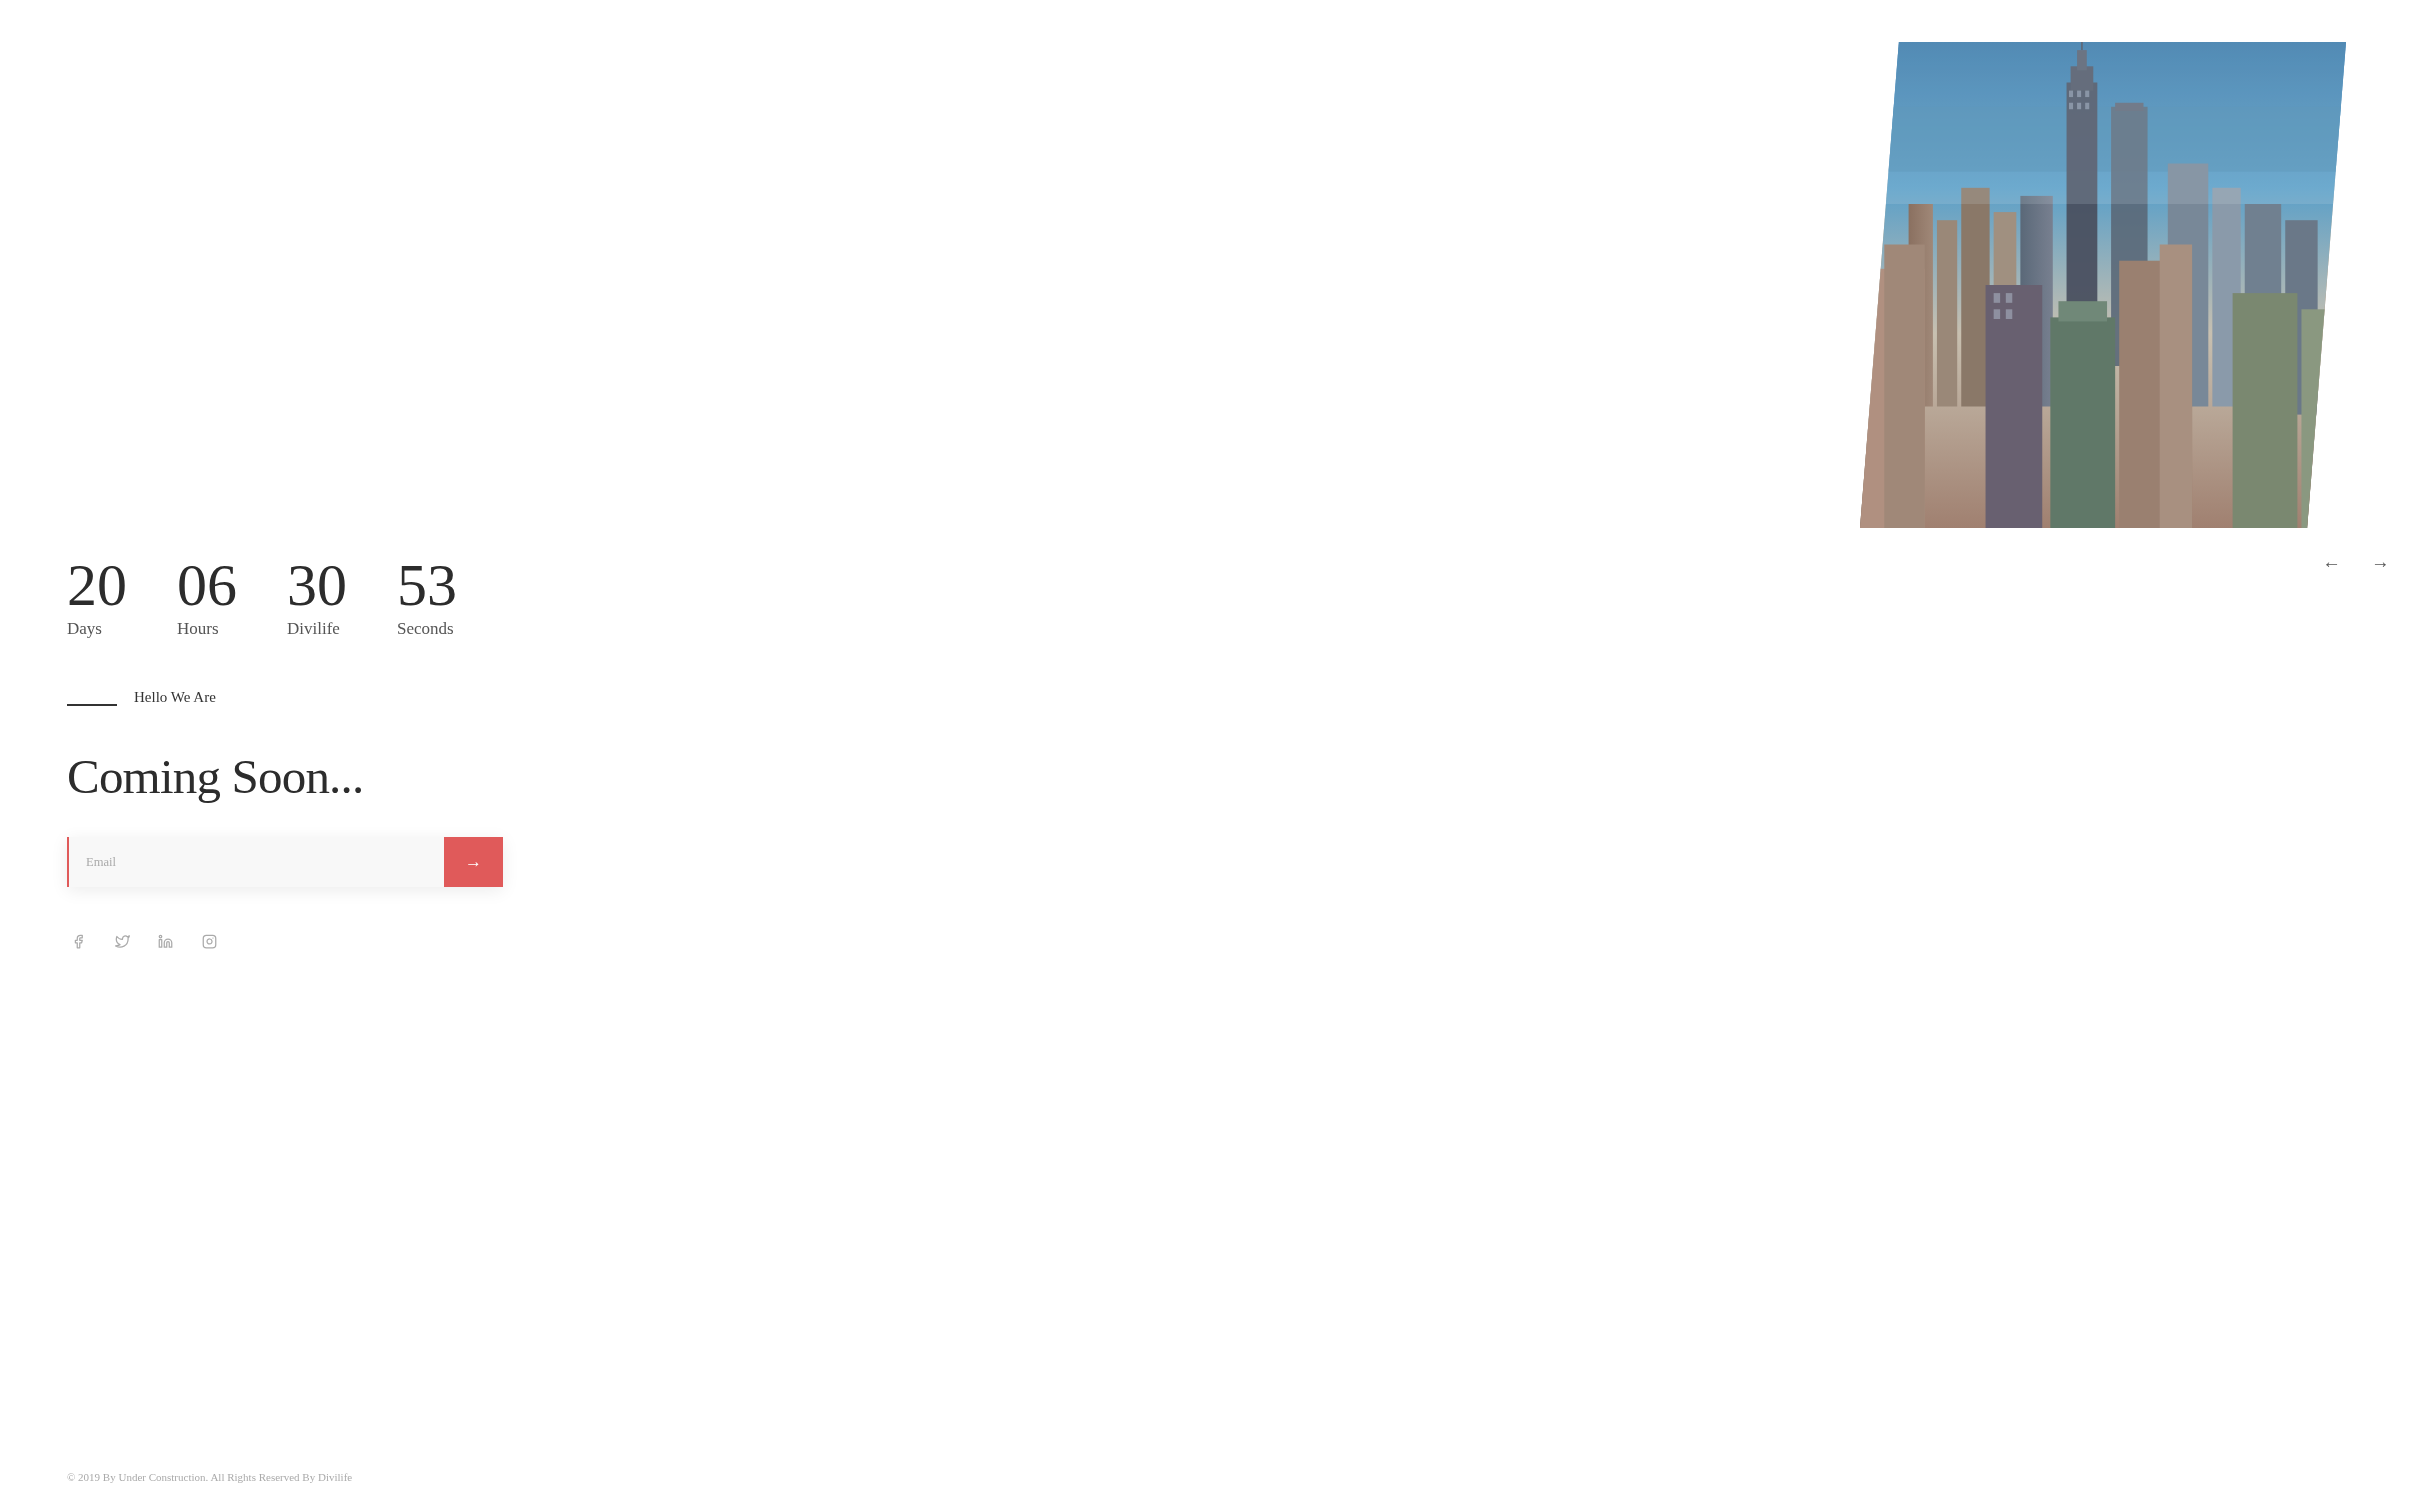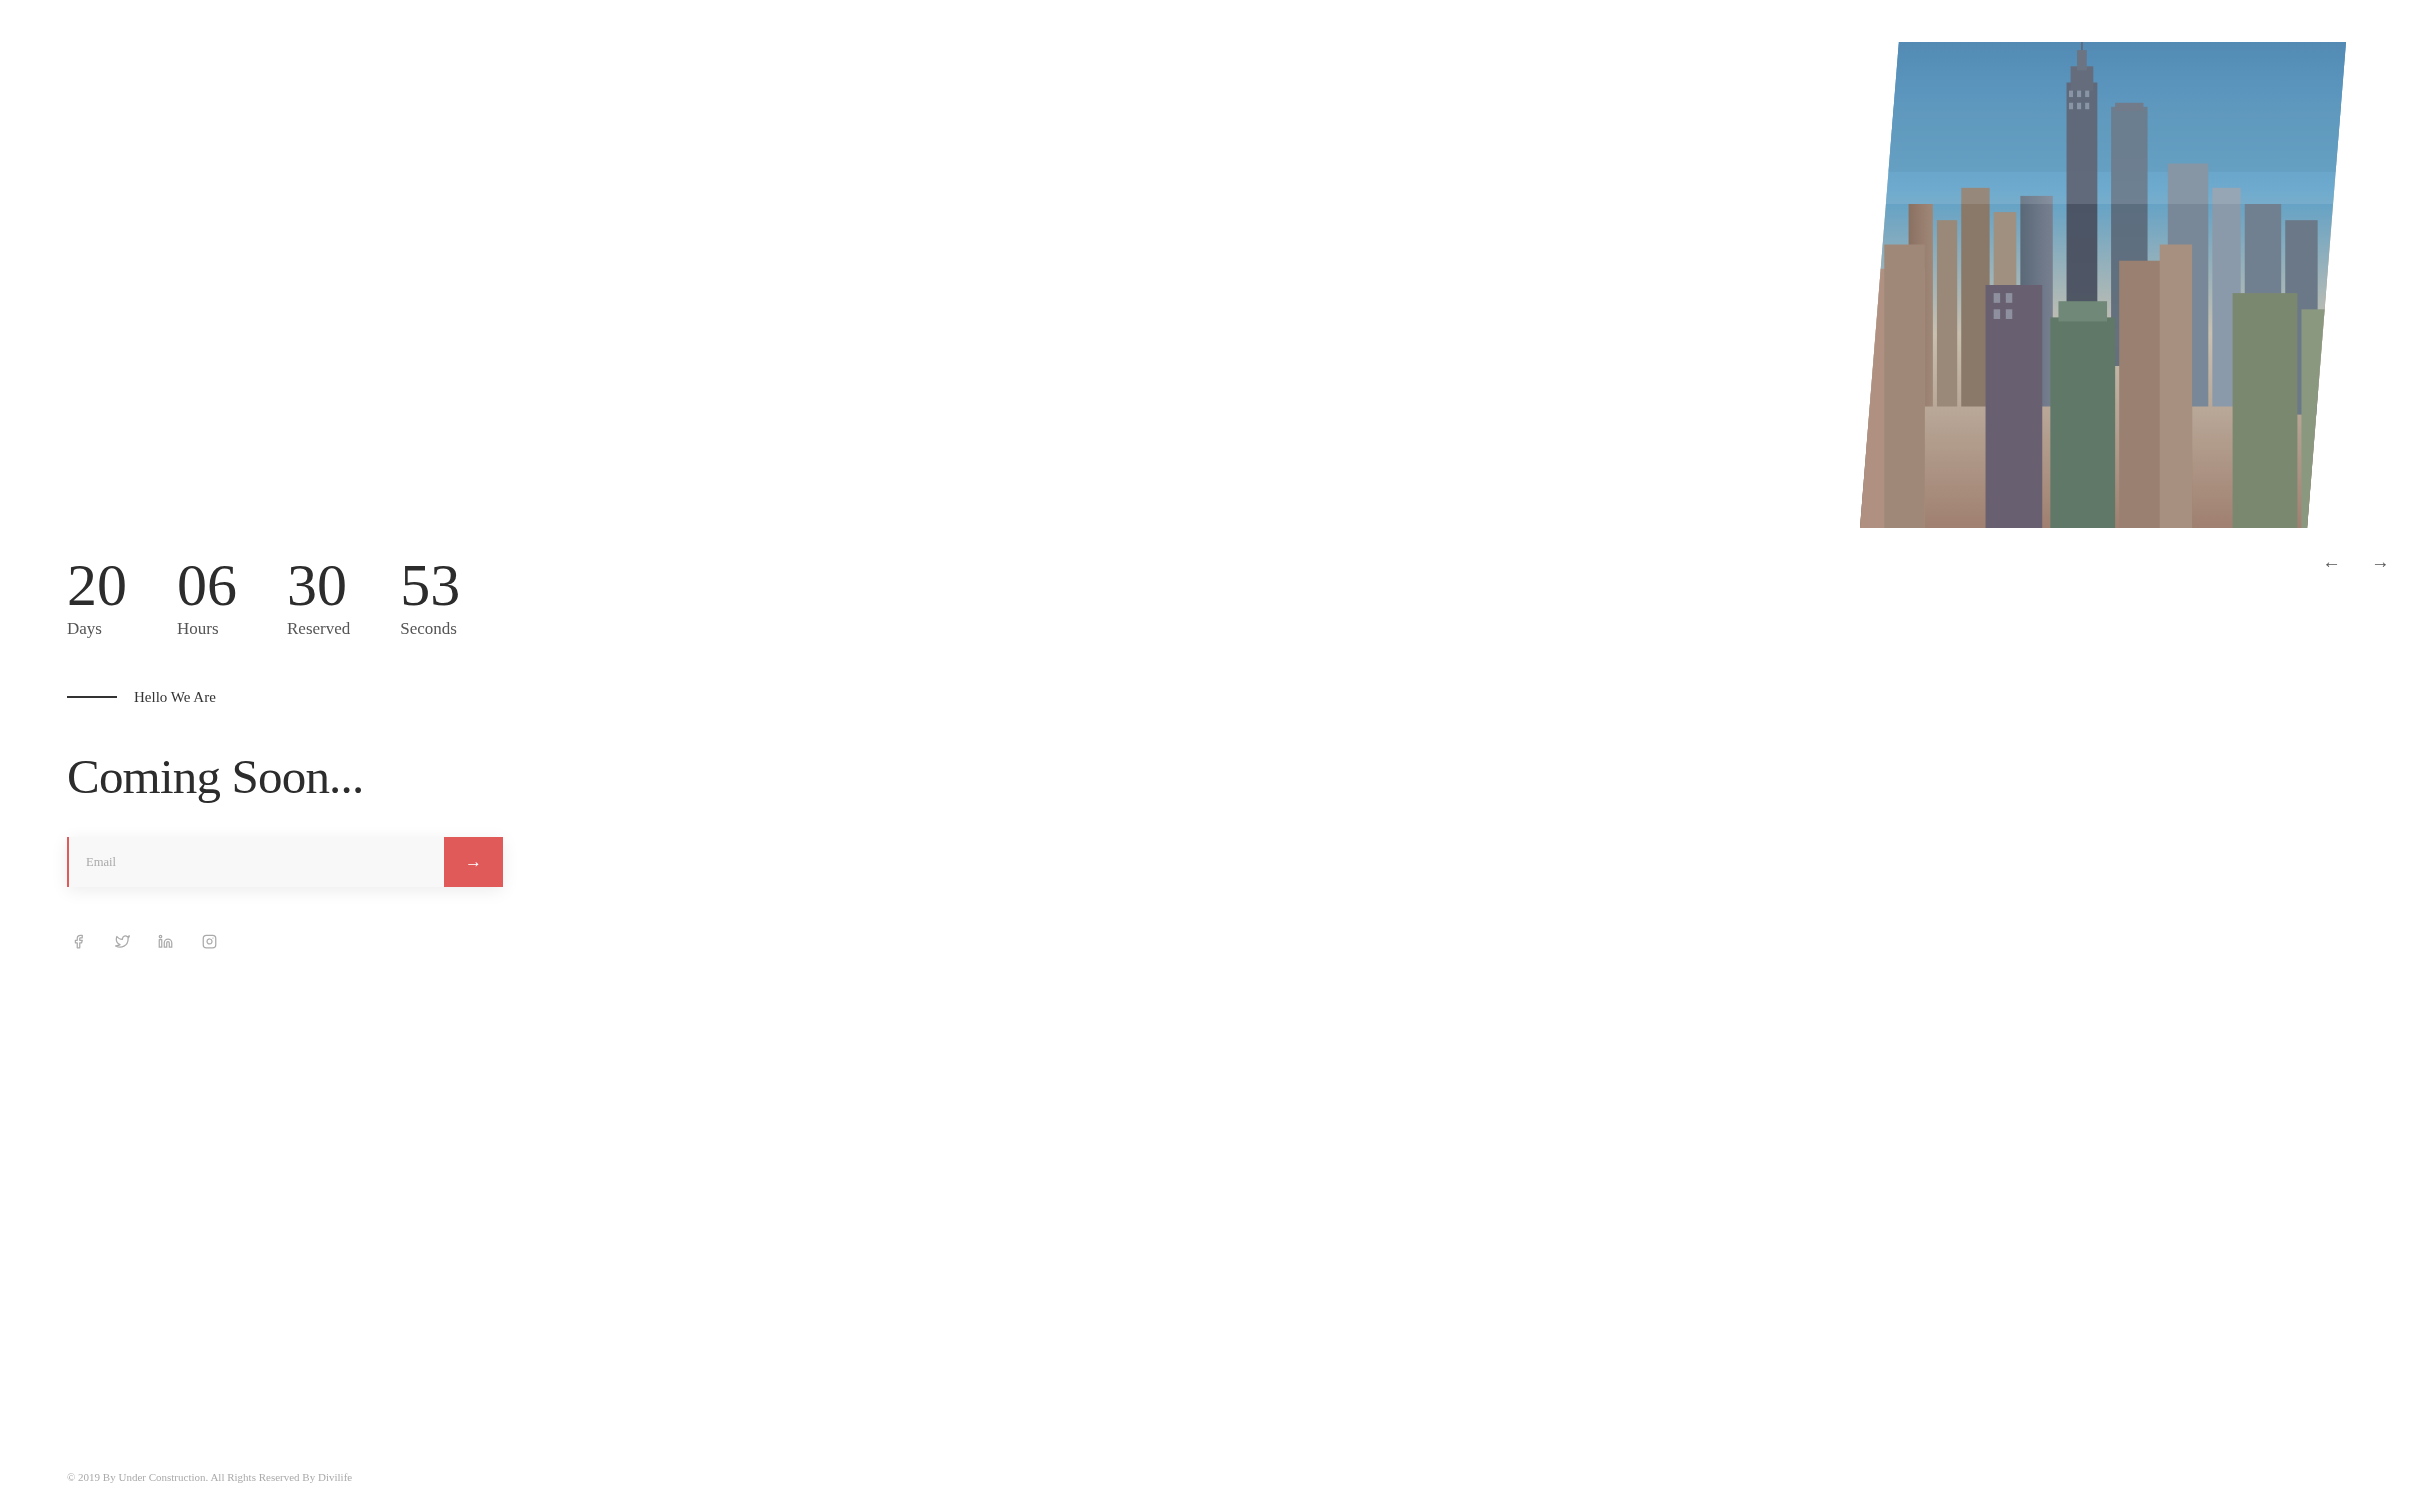--- a/index.html
+++ b/index.html
@@ -62,21 +62,21 @@
       font-weight: 300;
     }
 
     
     .hello-section {
       margin-bottom: 34px;
     }
 
     .hello-line {
       display: flex;
-      align-items: center;
+      align-items: flex-end;
       gap: 17px;
       margin-bottom: 22px;
     }
 
     .hello-divider {
       width: 50px;
       height: 1.7px;
       background: #333;
     }
 
@@ -236,21 +236,21 @@
       <div class="countdown-item">
         <span class="countdown-number">20</span>
         <span class="countdown-label">Days</span>
       </div>
       <div class="countdown-item">
         <span class="countdown-number">06</span>
         <span class="countdown-label">Hours</span>
       </div>
       <div class="countdown-item">
         <span class="countdown-number">30</span>
-        <span class="countdown-label">Reserved</span>
+        <span class="countdown-label">Divilife</span>
       </div>
       <div class="countdown-item">
         <span class="countdown-number">53</span>
         <span class="countdown-label">Seconds</span>
       </div>
     </div>
 
     <div class="hello-section">
       <div class="hello-line">
         <div class="hello-divider"></div>

